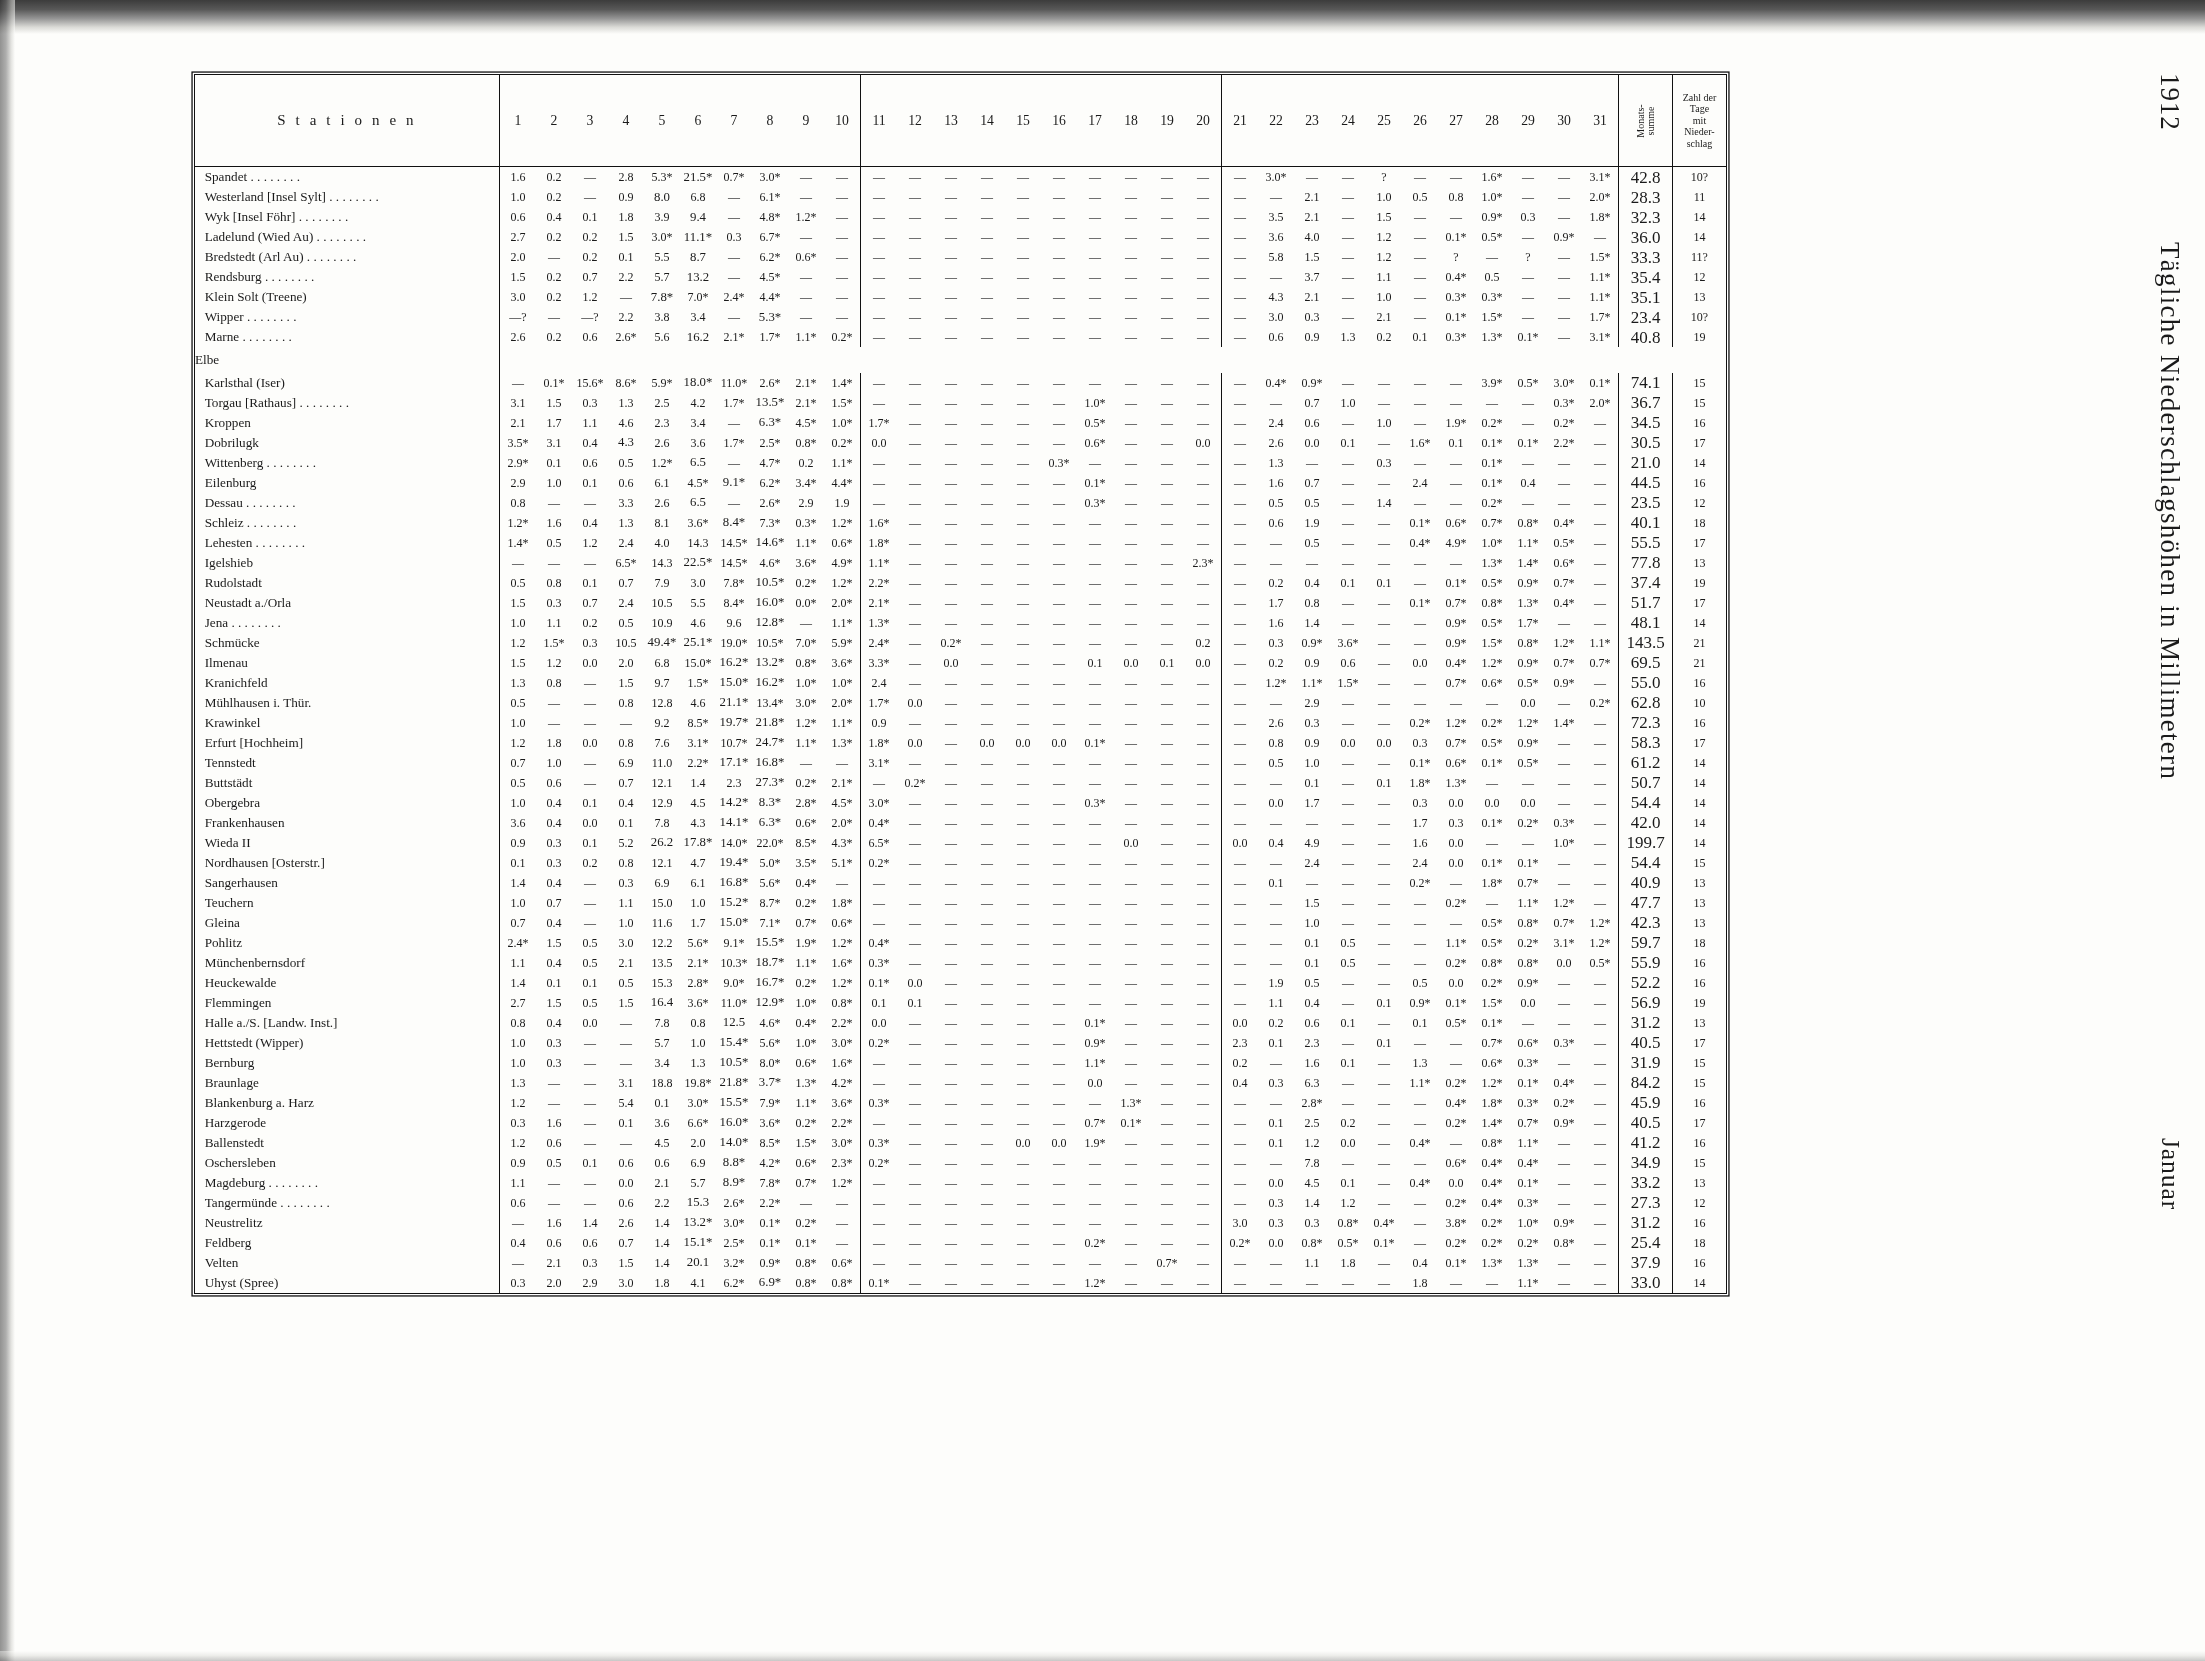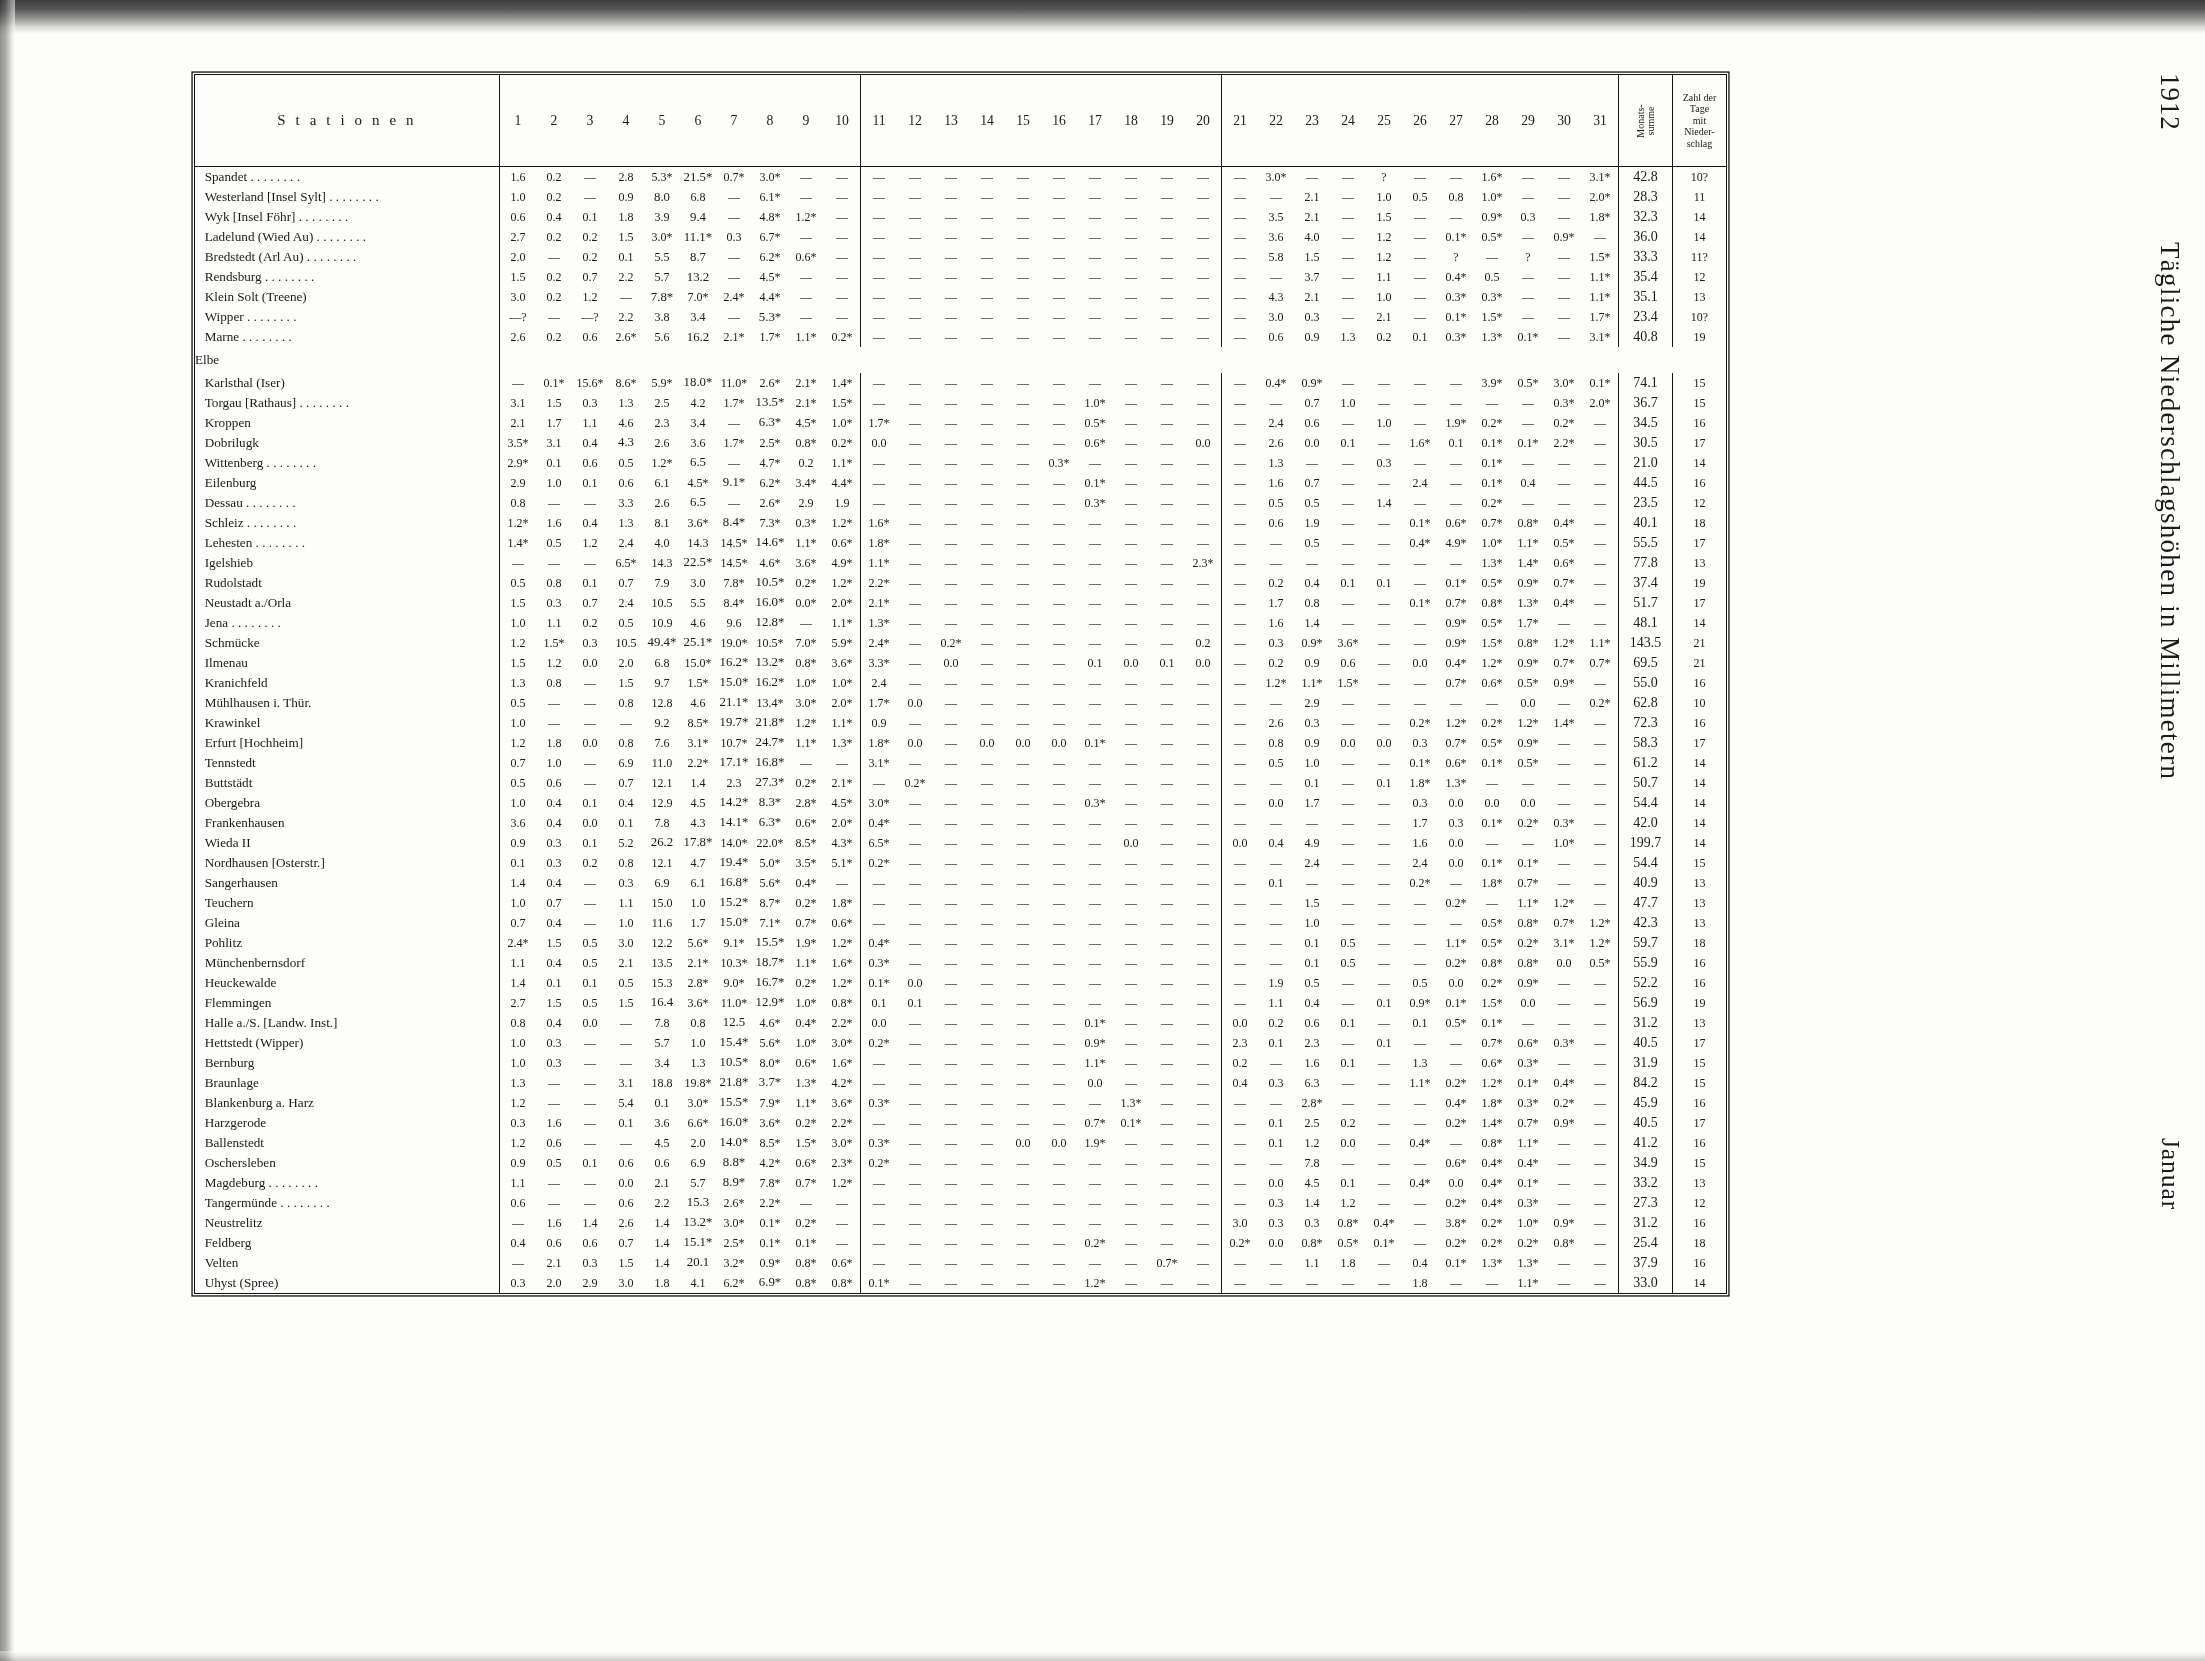--- a/index.html
+++ b/index.html
@@ -145,21 +145,21 @@
     text-align: left;
     padding-left: 9.7px;
     font-size: 13.2px;
     border-right: 1.3px solid #111;
     position: relative;
     overflow: visible;
     margin-left: 28px;
   }
   tbody td.monats {
     border-left: 1.3px solid #111;
-    font-size: 14px;
+    font-size: 17px;
   }
   tbody td.tage {
     border-left: 0.9px solid #111;
     font-size: 12px;
   }
   tbody td.sep-left { border-left: 0.9px solid #111; }
 
   td.bold { font-weight: bold; font-size: 12.8px; }
 
   .grp-head td {

